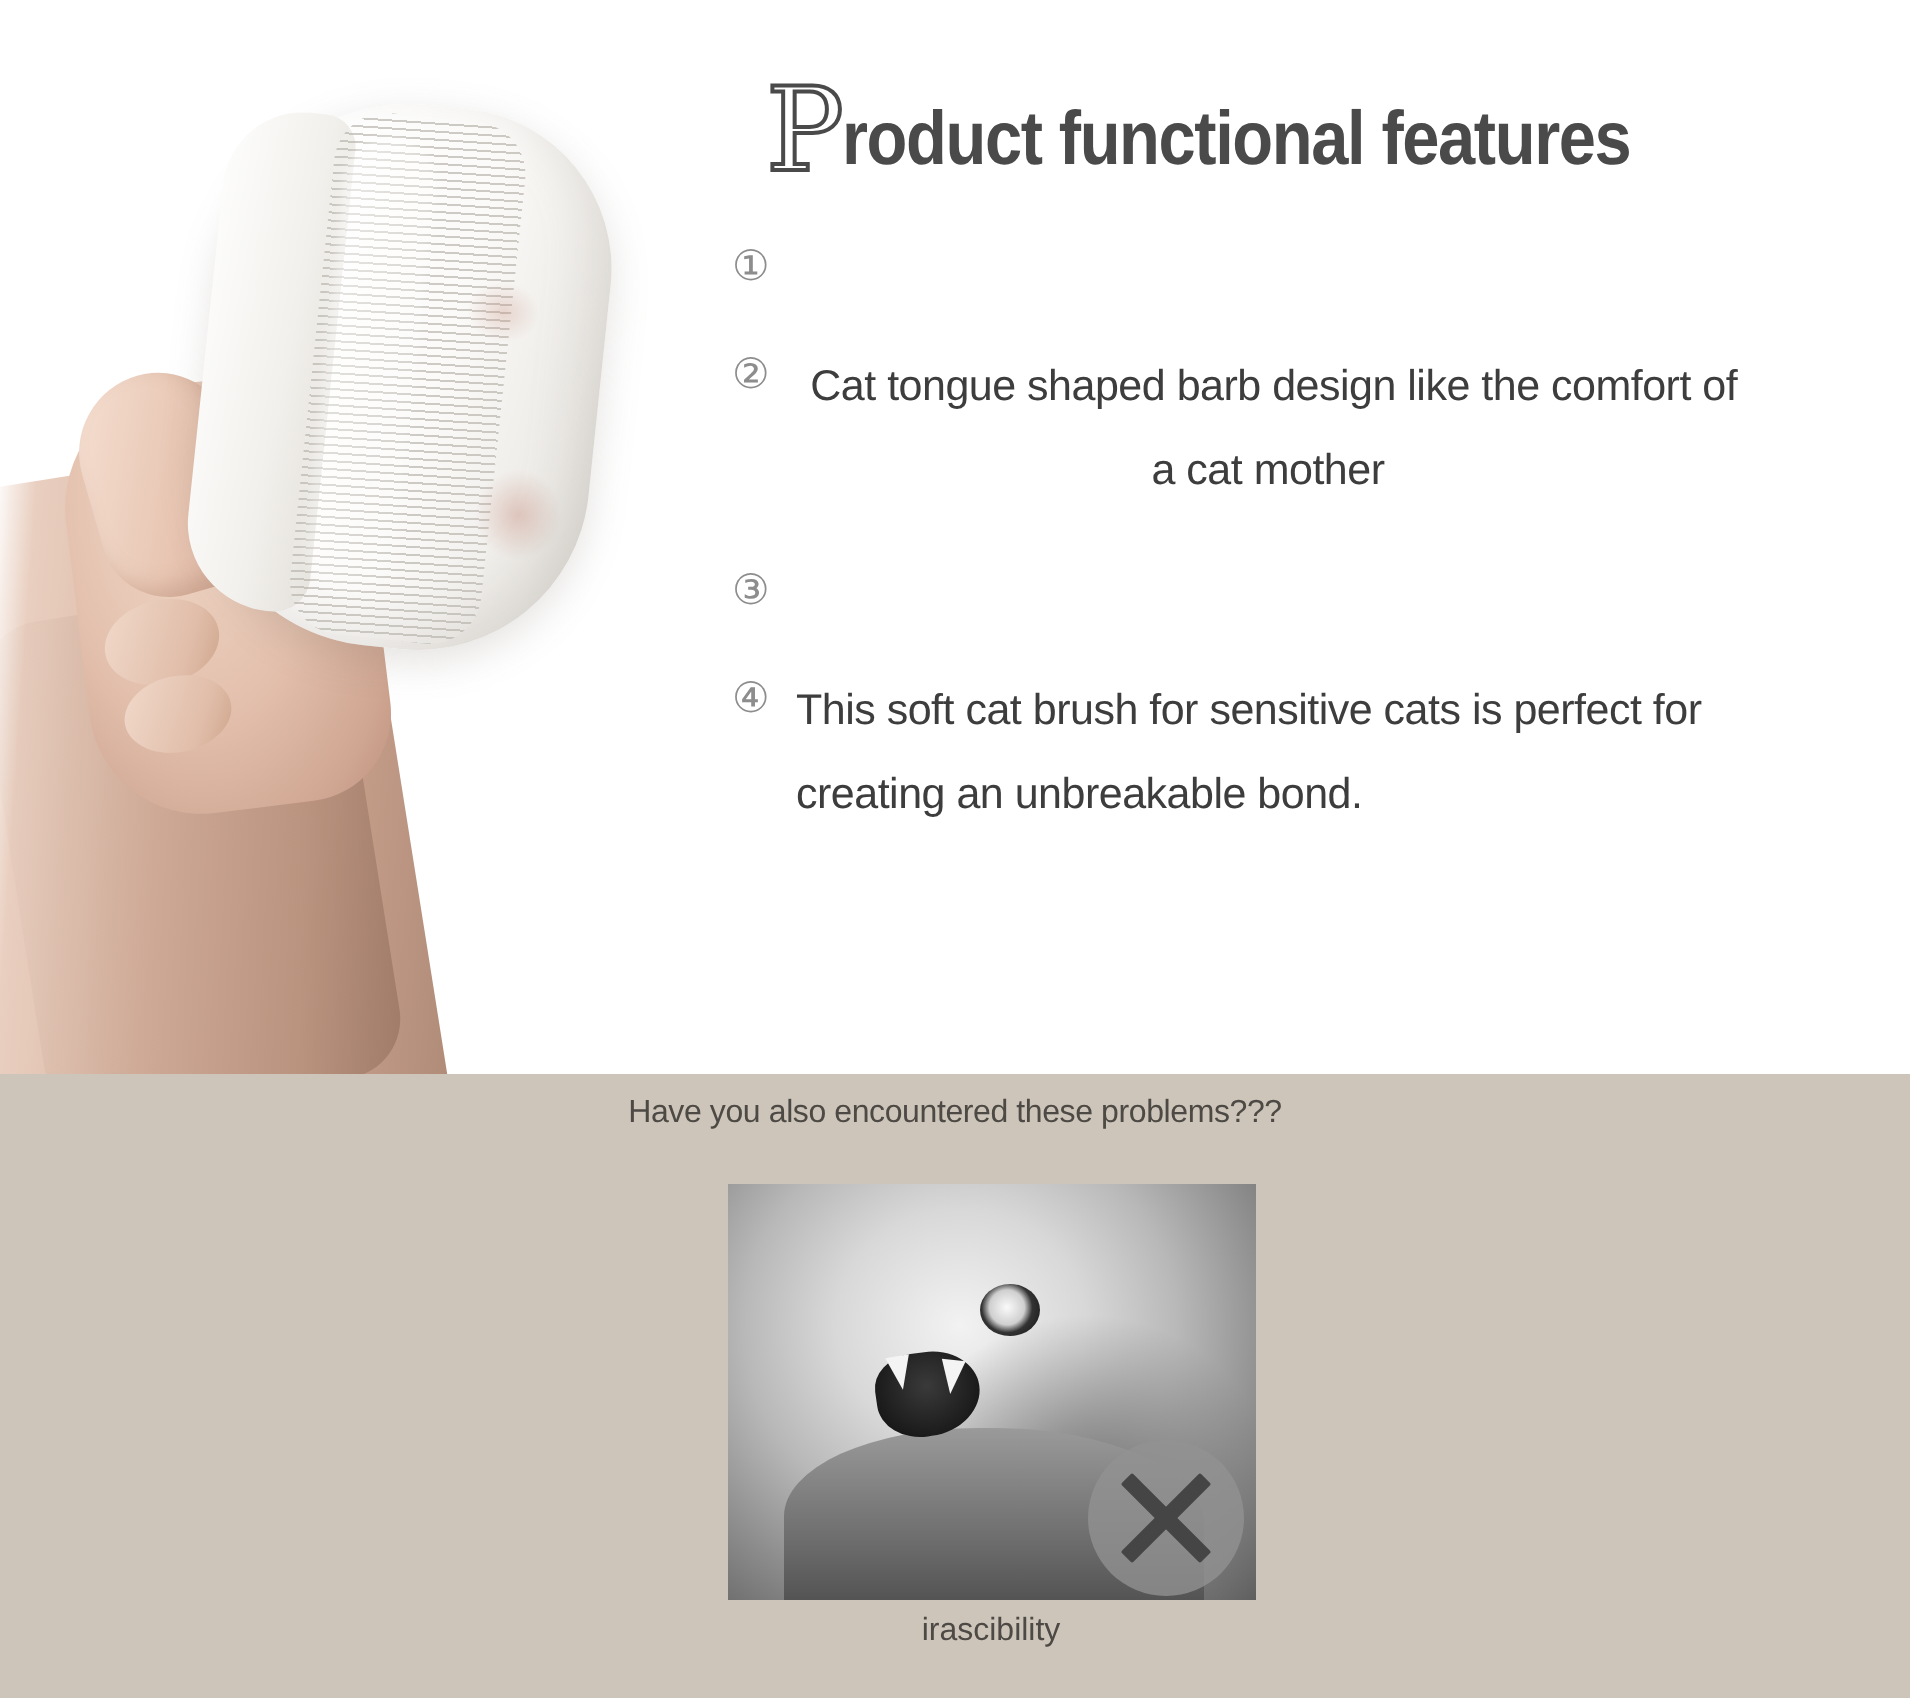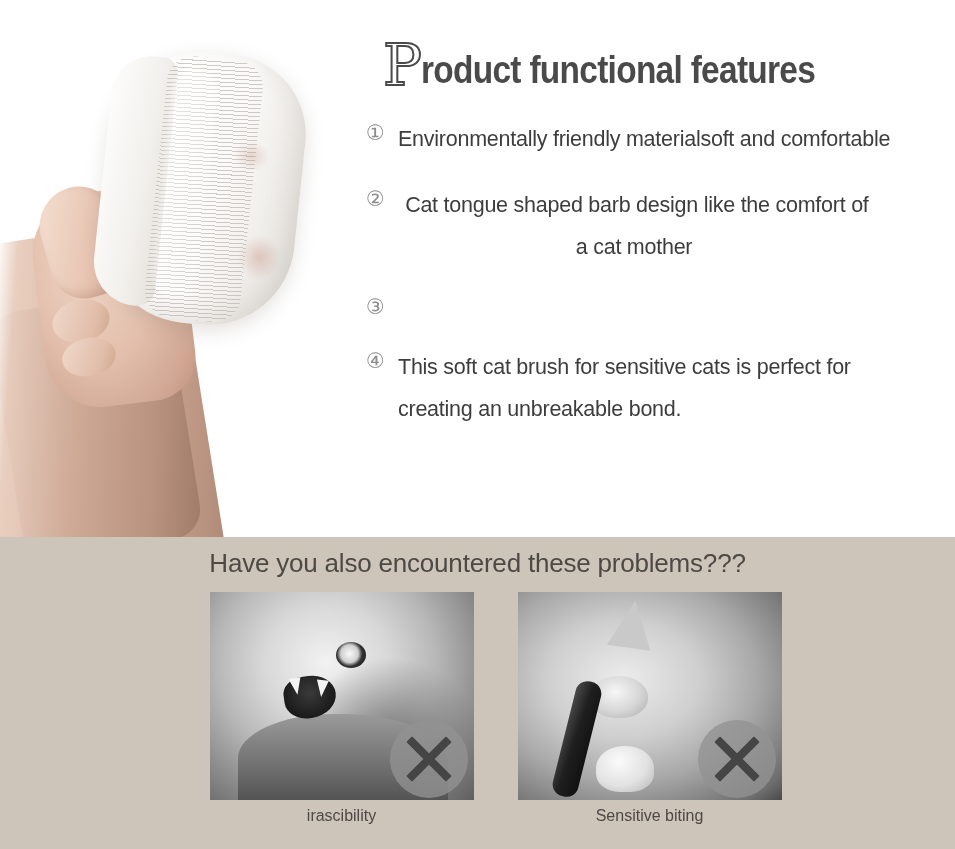--- a/index.html
+++ b/index.html
@@ -232,21 +232,21 @@
     height: 312px;
     background: #cdc5ba;
     overflow: hidden;
   }
   .problems-heading {
     position: absolute;
     left: 0;
     top: 11px;
     width: 955px;
     text-align: center;
-    font-size: 26px;
+    font-size: 16px;
     color: #4d4944;
     font-family: "Liberation Sans", sans-serif;
     letter-spacing: -0.2px;
   }
   .cards {
     position: absolute;
     left: 0;
     top: 55px;
     width: 955px;
     display: flex;
@@ -436,21 +436,20 @@
     </div>
 
     <div class="title-row">
       <span class="title-cap">P</span>
       <span class="title-rest">roduct functional features</span>
     </div>
 
     <div class="features">
       <div class="feature f1">
         <span class="feature-num">①</span>
-        <span class="feature-text">Environmentally friendly materialsoft and comfortable</span>
       </div>
       <div class="feature f2">
         <span class="feature-num">②</span>
         <span class="feature-text"> Cat tongue shaped barb design like the comfort of a cat mother</span>
       </div>
       <div class="feature f3">
         <span class="feature-num">③</span>
       </div>
       <div class="feature f4">
         <span class="feature-num">④</span>
@@ -472,31 +471,18 @@
           <div class="fang1"></div>
           <div class="fang2"></div>
           <div class="x-badge">
             <span class="a"></span>
             <span class="b"></span>
           </div>
         </div>
         <div class="card-caption">irascibility</div>
       </div>
 
-      <div class="card">
-        <div class="card-photo photo-b">
-          <div class="ear"></div>
-          <div class="snout"></div>
-          <div class="rod"></div>
-          <div class="paw"></div>
-          <div class="x-badge">
-            <span class="a"></span>
-            <span class="b"></span>
-          </div>
-        </div>
-        <div class="card-caption">Sensitive biting</div>
-      </div>
 
 
     </div>
   </div>
 
 </div>
 
 </body></html>

